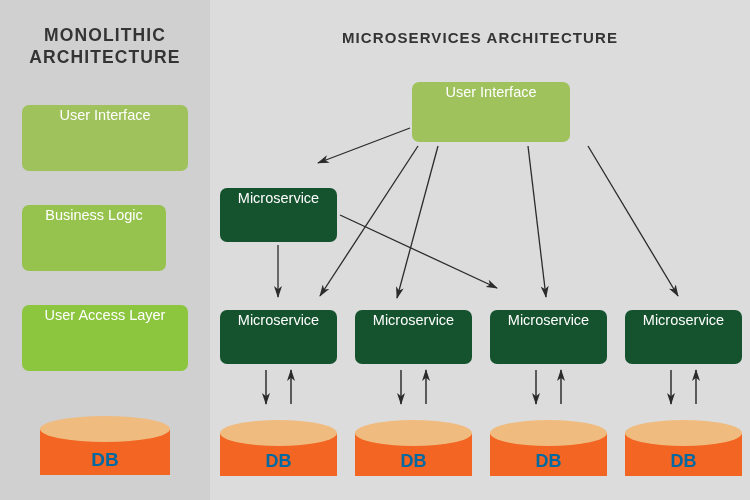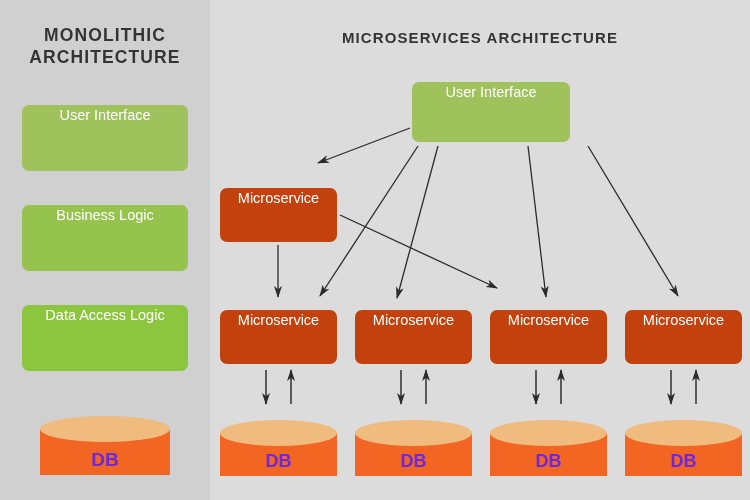--- a/index.html
+++ b/index.html
@@ -51,21 +51,21 @@
     border-radius: 7px;
     display: flex;
     align-items: flex-start;
     justify-content: center;
     text-align: center;
     color: #ffffff;
     line-height: 1.2;
     padding: 2px 6px;
   }
   .box-green   { font-size: 14.5px; }
-  .box-orange  { background: #c2410c; font-size: 14.5px; }
+  .box-orange  { background: #14532d; font-size: 14.5px; }
   .box-ui-big  { font-size: 14.5px; }
 
   
   .db {
     position: absolute;
   }
   .db .cyl-top {
     position: absolute;
     left: 0; top: 0;
     width: 100%; height: 26px;
@@ -86,21 +86,21 @@
     width: 100%; height: 26px;
     background: #f26522;
     border-radius: 50%;
     z-index: 1;
   }
   .db .cyl-label {
     position: absolute;
     left: 0;
     width: 100%;
     text-align: center;
-    color: #6d28d9;
+    color: #0369a1;
     font-weight: bold;
     z-index: 3;
   }
 
   
   #arrows {
     position: absolute; left: 0; top: 0;
     width: 750px; height: 500px;
     pointer-events: none;
     z-index: 5;
@@ -115,26 +115,26 @@
   <div class="panel-right"></div>
 
   <div class="title title-left">MONOLITHIC ARCHITECTURE</div>
 
   <div class="title title-right">MICROSERVICES ARCHITECTURE</div>
 
   <div class="box box-green" style="left:22px; top:105px; width:166px; height:66px; background:#9fc25d;">
     <span>User Interface</span>
   </div>
 
-  <div class="box box-green" style="left:22px; top:205px; width:166px; height:66px; background:#96c24e;">
+  <div class="box box-green" style="left:22px; top:205px; width:144px; height:66px; background:#96c24e;">
     <span>Business Logic</span>
   </div>
 
   <div class="box box-green" style="left:22px; top:305px; width:166px; height:66px; background:#8cc63f;">
-    <span>Data Access Logic</span>
+    <span>User Access Layer</span>
   </div>
 
   <div class="db" style="left:40px; top:416px; width:130px; height:72px;">
     <div class="cyl-bottom" style="top:33px;"></div>
     <div class="cyl-body" style="height:46px;"></div>
     <div class="cyl-top"></div>
     <div class="cyl-label" style="top:33px; font-size:19px;">DB</div>
   </div>
 
   <div class="box box-ui-big" style="left:412px; top:82px; width:158px; height:60px; background:#9fc25d;">

